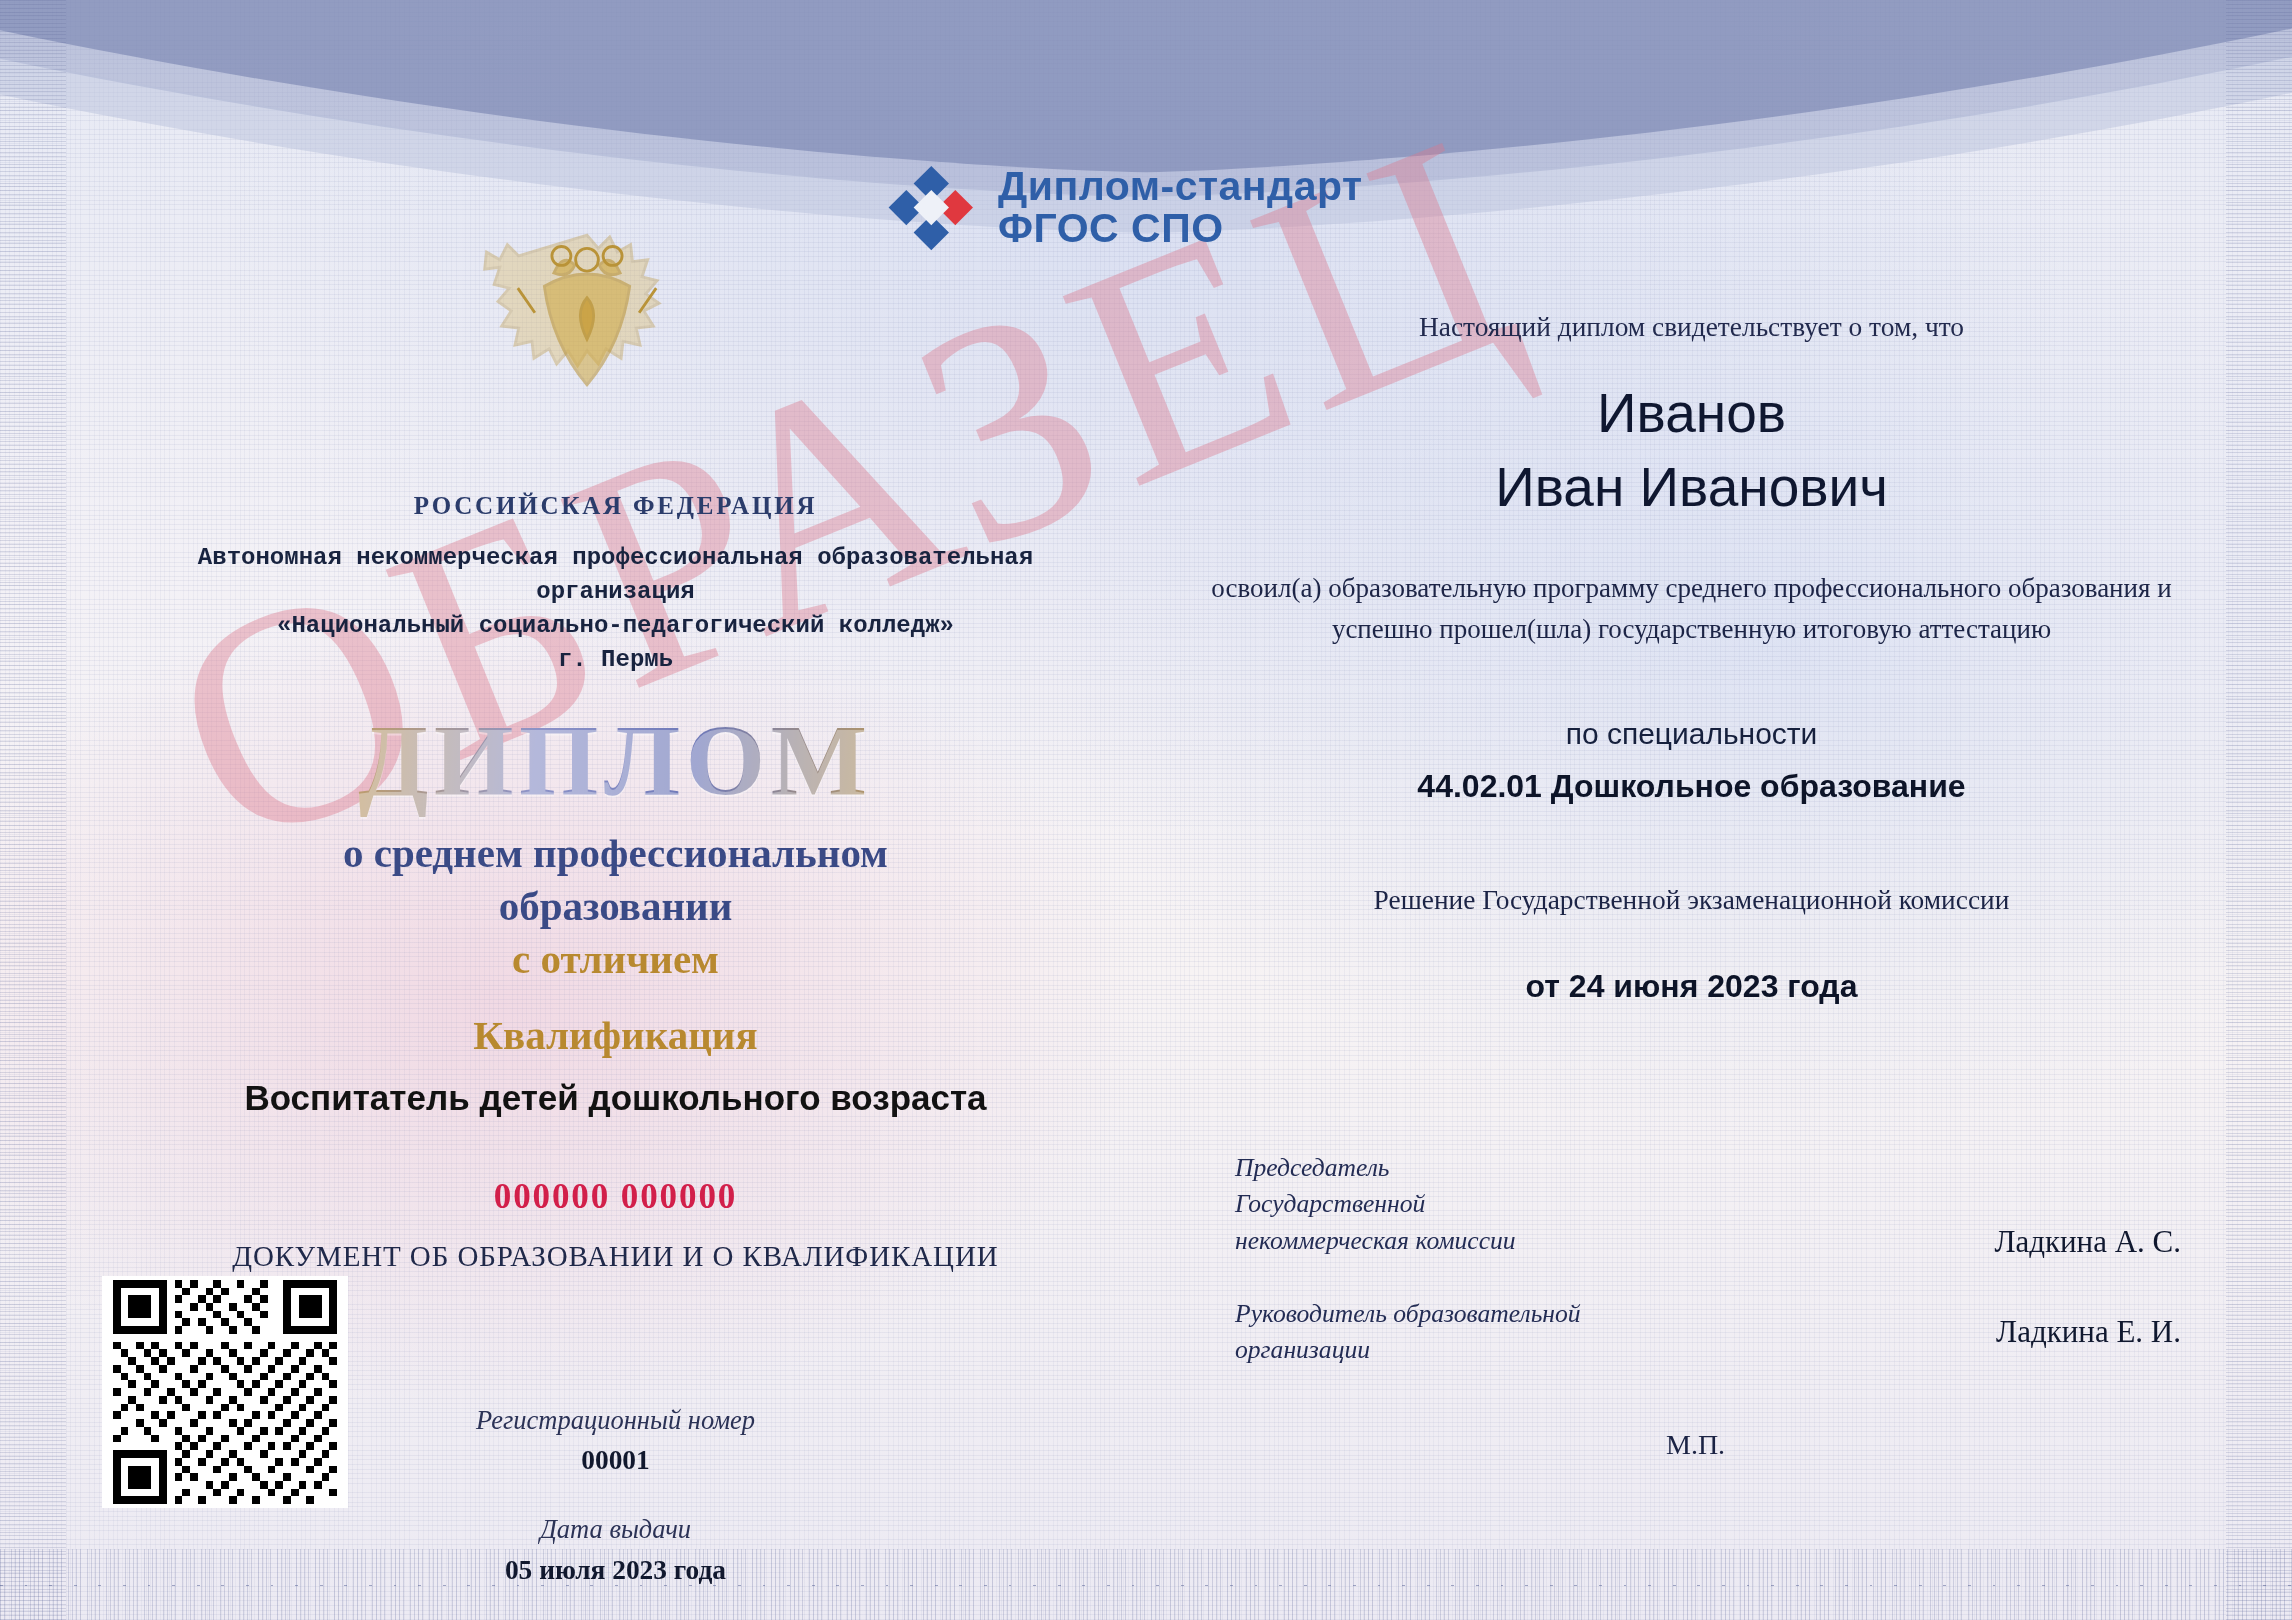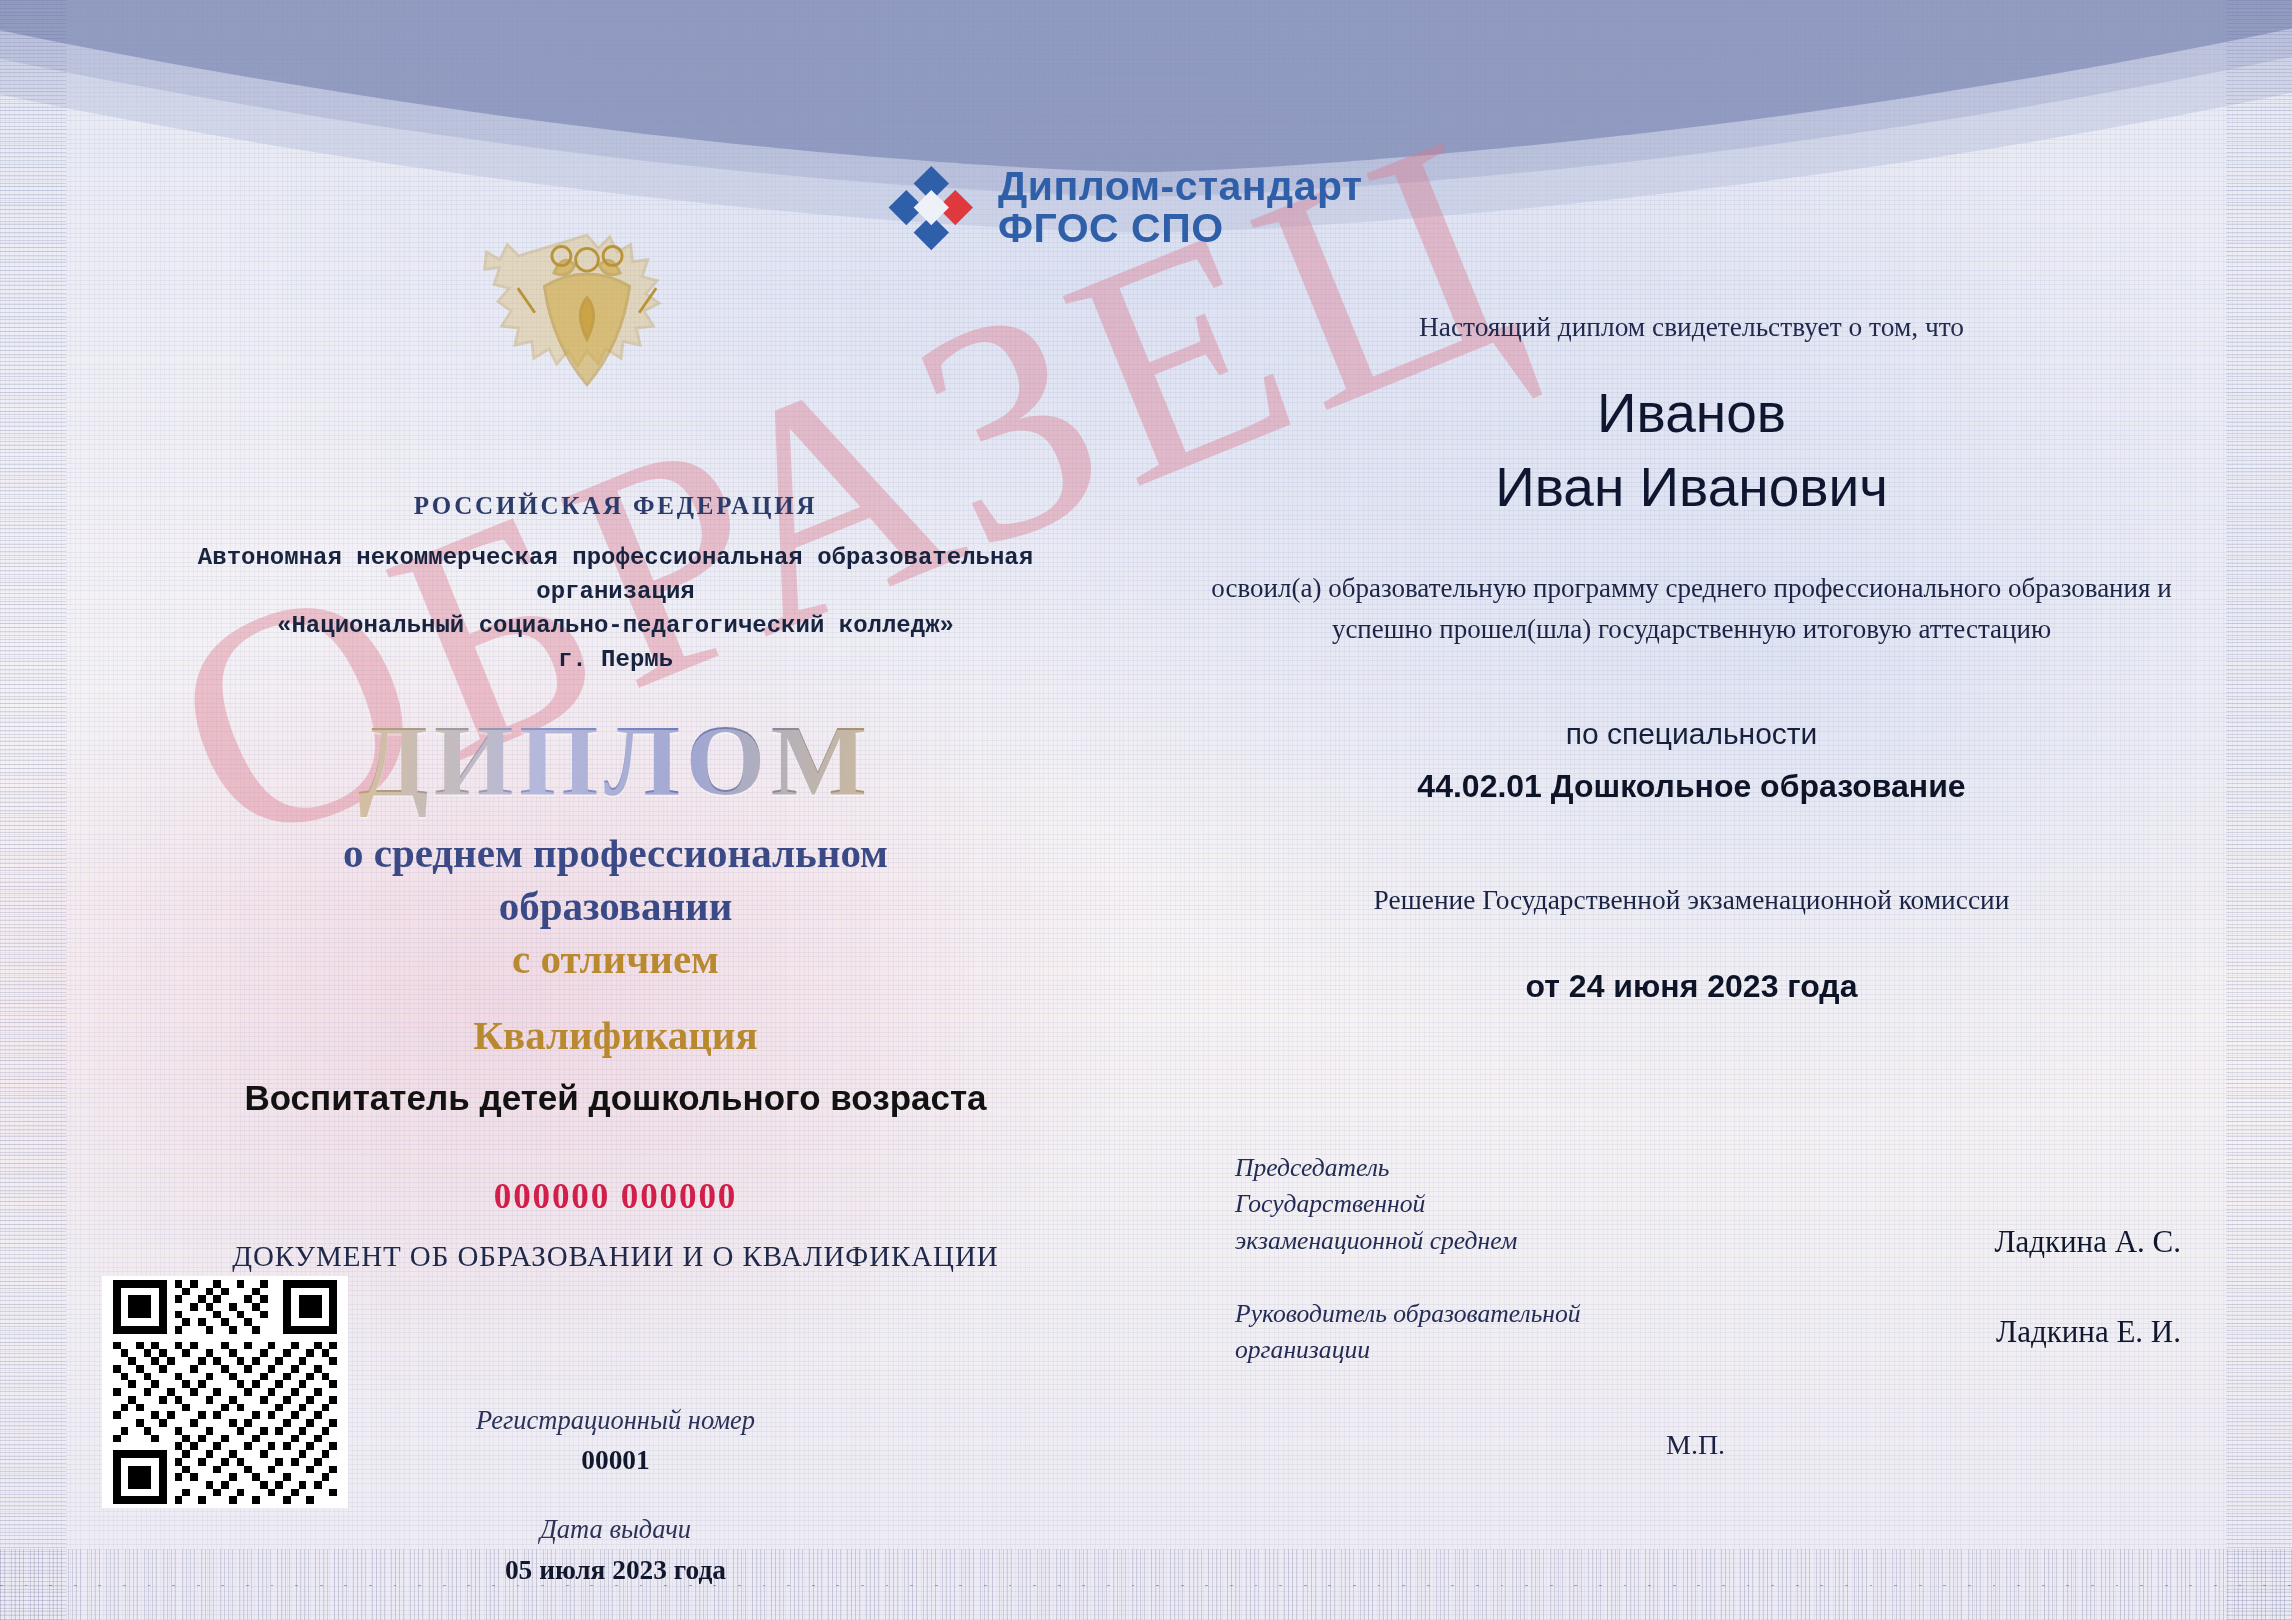--- a/index.html
+++ b/index.html
@@ -414,21 +414,21 @@
     <div class="r-spec">44.02.01 Дошкольное образование</div>
     <div class="r-decision">Решение Государственной экзаменационной комиссии</div>
     <div class="r-date">от 24 июня 2023 года</div>
   </div>
 
   <div class="sig">
     <div class="sig-row" style="height:123px;">
       <div class="sig-title">
         <div>Председатель</div>
         <div>Государственной</div>
-        <div>экзаменационной среднем</div>
+        <div>некоммерческая комиссии</div>
       </div>
       <div class="sig-name" style="top:74px;">Ладкина А. С.</div>
     </div>
     <div class="sig-row" style="height:104px;margin-top:23px;">
       <div class="sig-title">
         <div>Руководитель образовательной</div>
         <div>организации</div>
       </div>
       <div class="sig-name" style="top:18px;">Ладкина Е. И.</div>
     </div>

